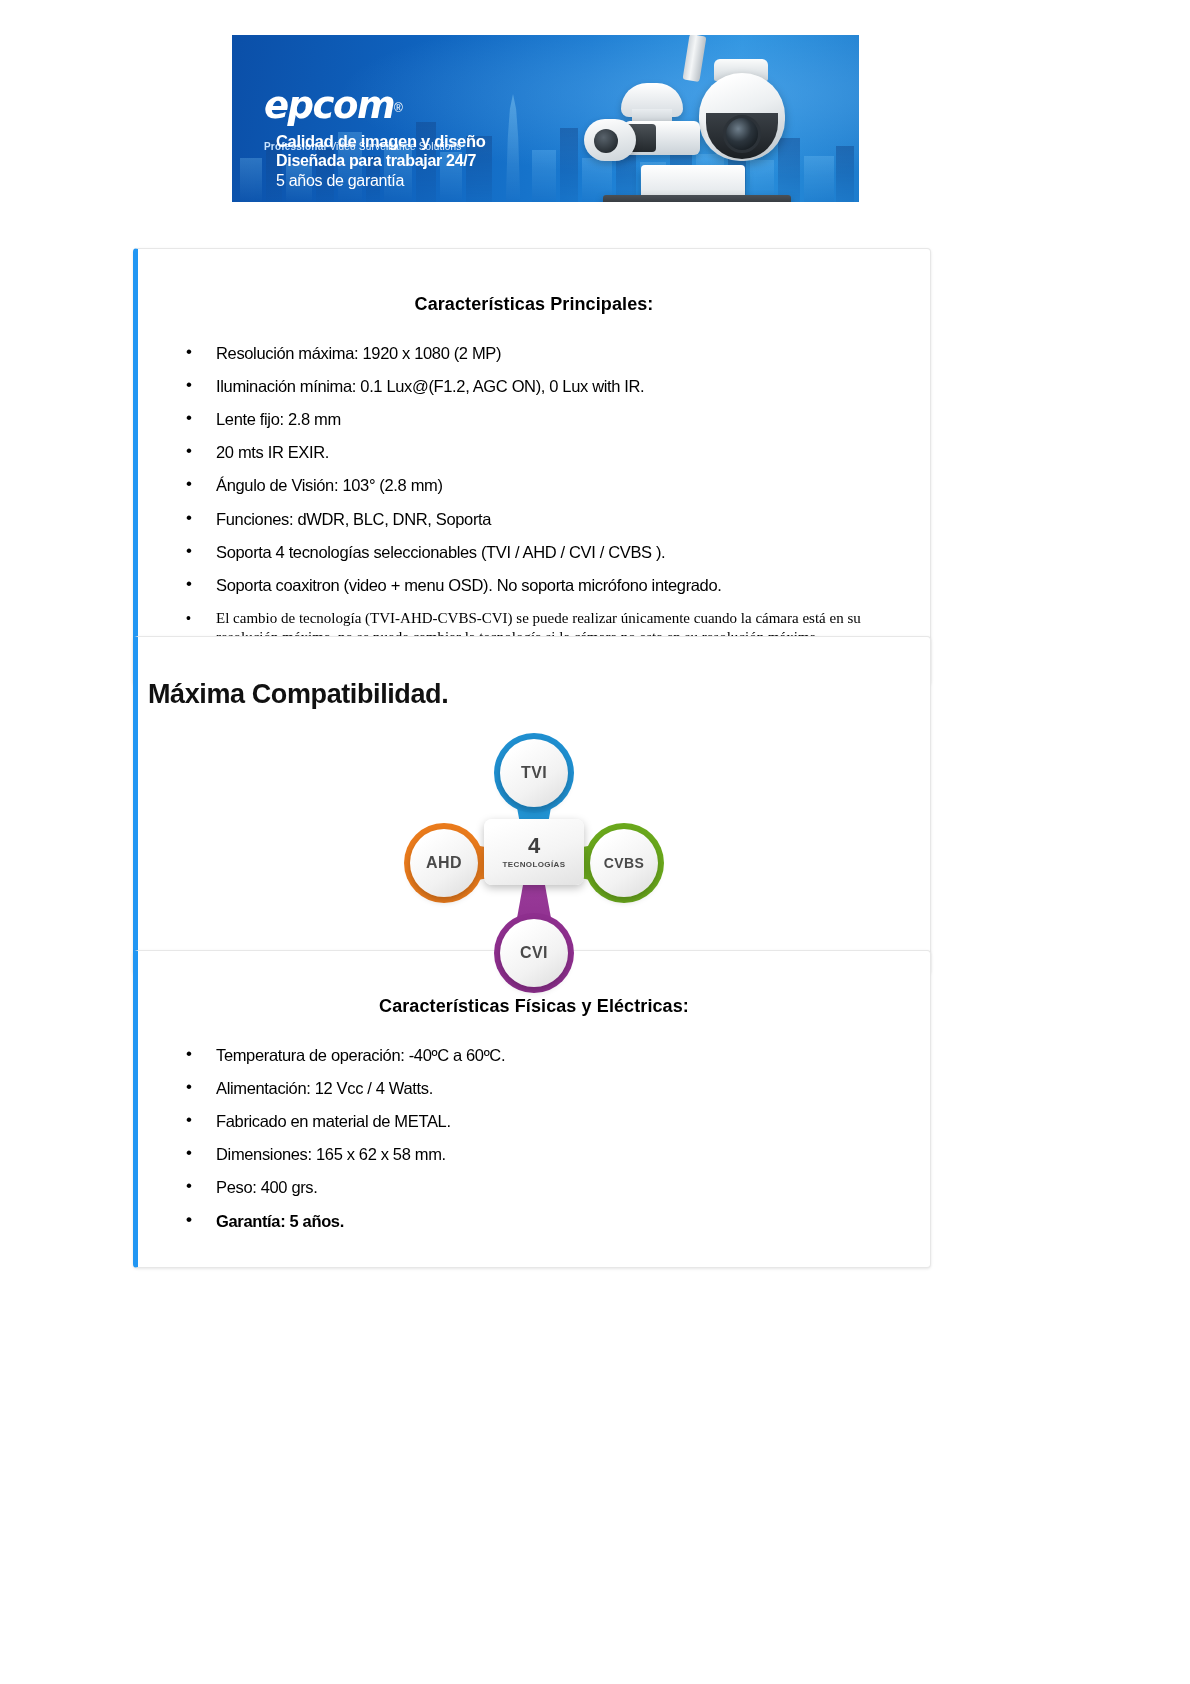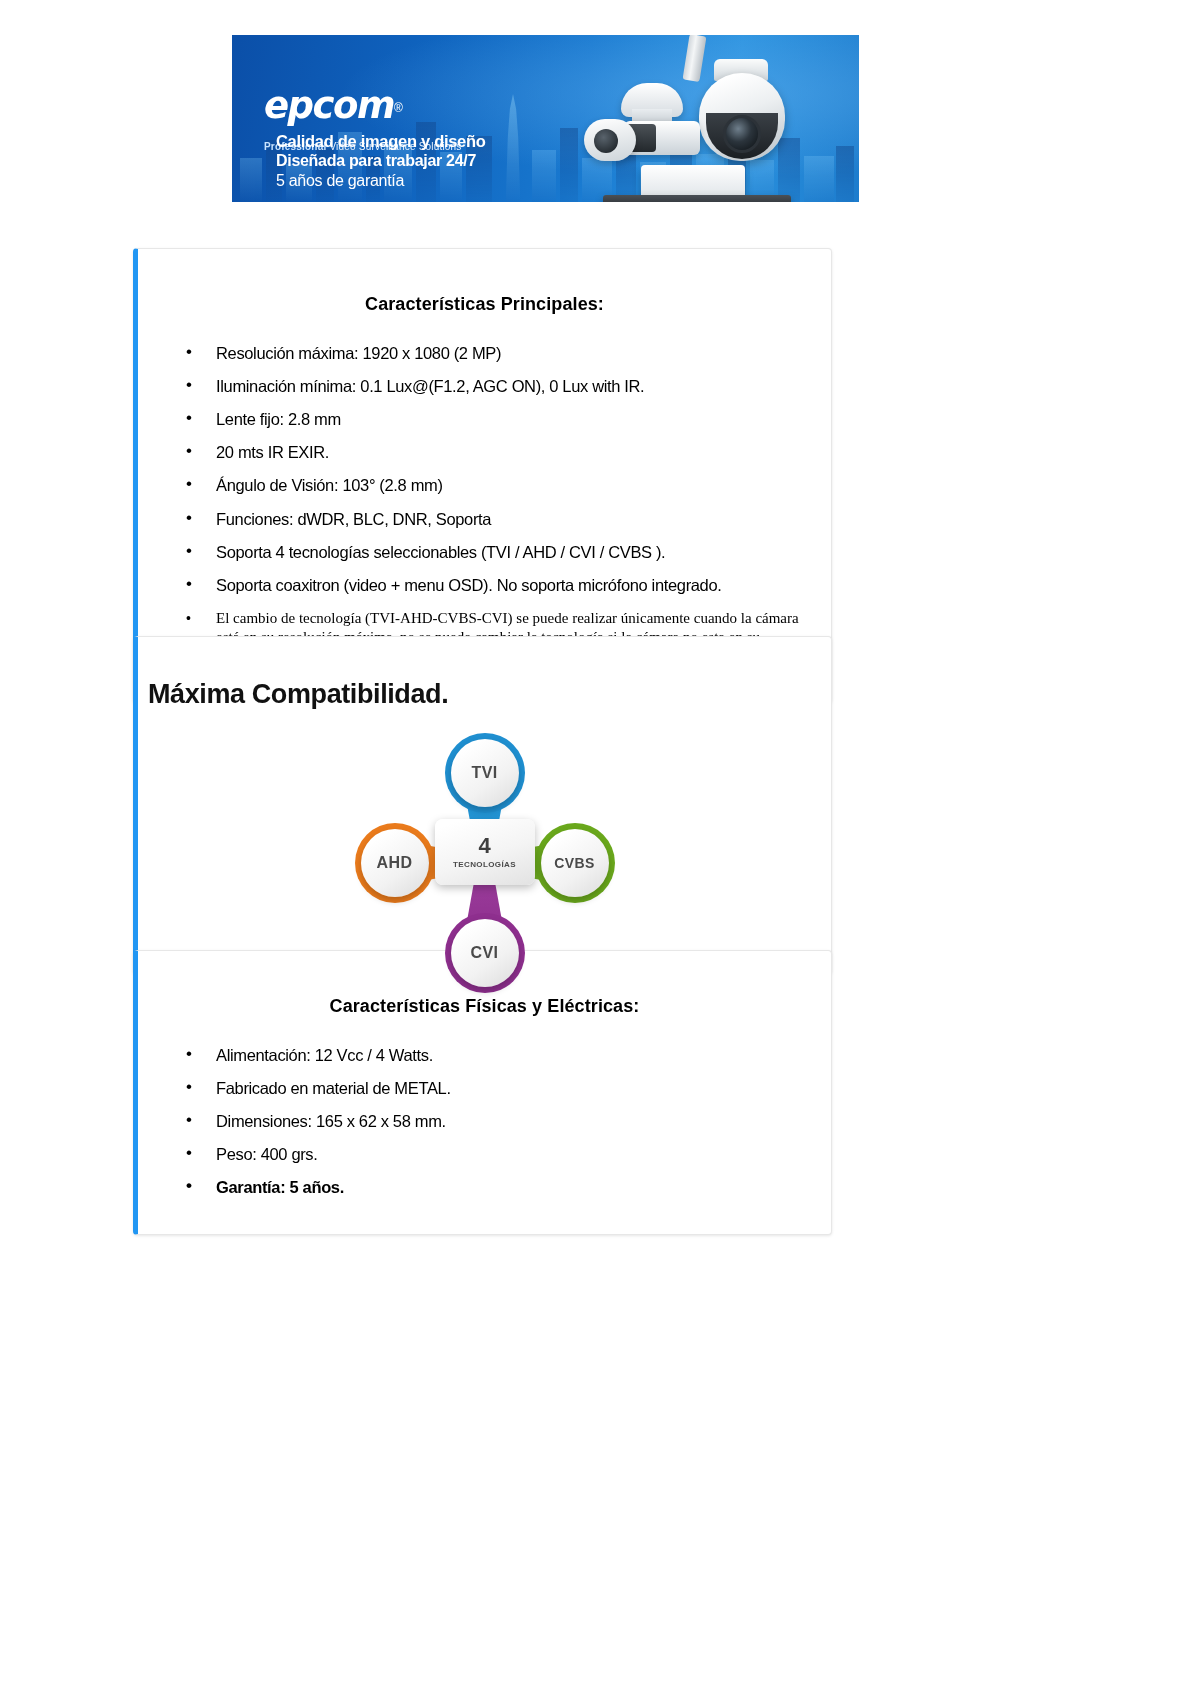--- a/index.html
+++ b/index.html
@@ -162,21 +162,21 @@
     position: absolute; left: 74px; top: 160px; width: 188px; height: 30px;
     border-radius: 3px;
     background: linear-gradient(180deg, #4a5056 0%, #2a2e33 42%, #d9dde0 46%, #b7bdc2 100%);
     box-shadow: 0 4px 8px rgba(0,0,0,.3);
   }
 
   
   .card {
     position: absolute;
     left: 133px;
-    width: 699px;
+    width: 798px;
     background: #fff;
     border: 1px solid #e7e7e7;
     border-left: 5px solid #2196f3;
     border-radius: 4px;
     box-shadow: 0 1px 3px rgba(0,0,0,0.10);
   }
   #card-features { top: 248px; min-height: 378px; }
   #card-compat   { top: 636px; min-height: 312px; }
   #card-physical { top: 950px; min-height: 282px; }
 
@@ -404,19 +404,20 @@
     <div class="hub">
       <span class="num">4</span>
       <span class="lbl">TECNOLOGÍAS</span>
     </div>
   </div>
 </section>
 
 <section class="card" id="card-physical">
   <h2 class="card-title">Características Físicas y Eléctricas:</h2>
   <ul class="bullets">
+    <li>Temperatura de operación: -40ºC a 60ºC.</li>
     <li>Alimentación: 12 Vcc / 4 Watts.</li>
     <li>Fabricado en material de METAL.</li>
     <li>Dimensiones: 165 x 62 x 58 mm.</li>
     <li>Peso: 400 grs.</li>
     <li class="bold">Garantía: 5 años.</li>
   </ul>
 </section>
 
 </body></html>

